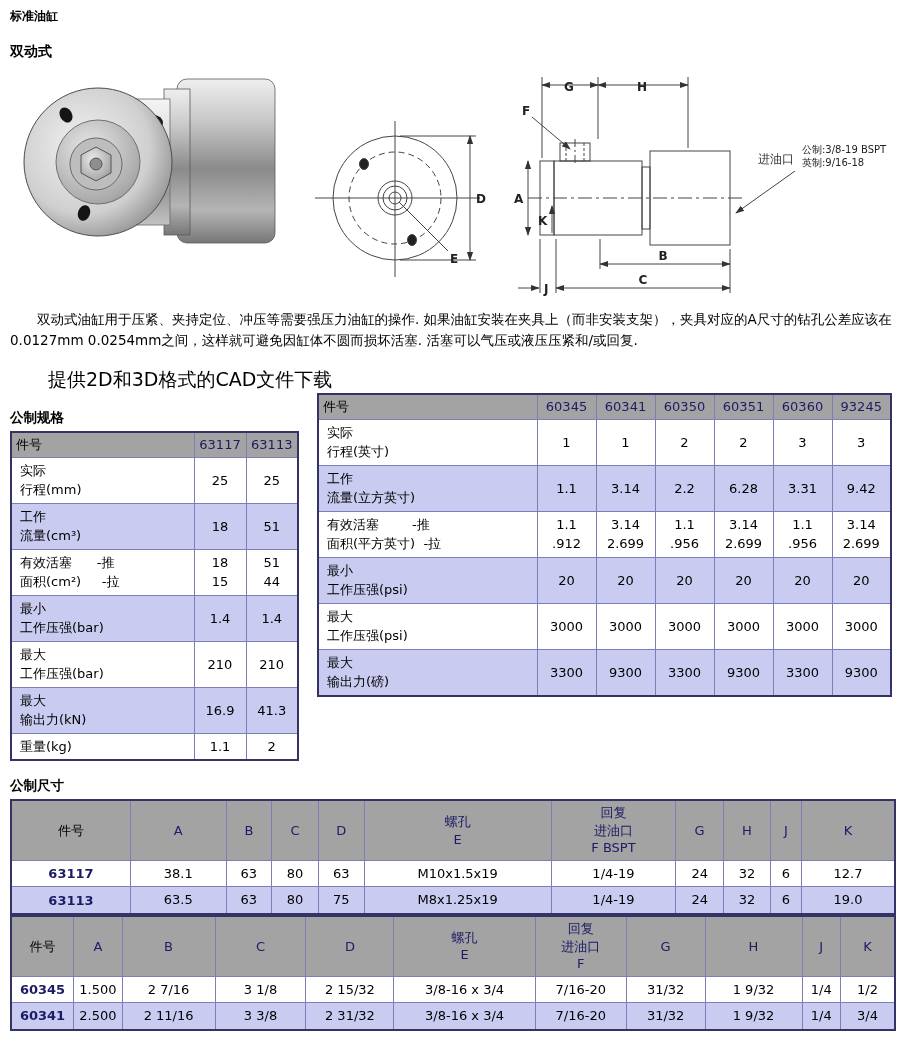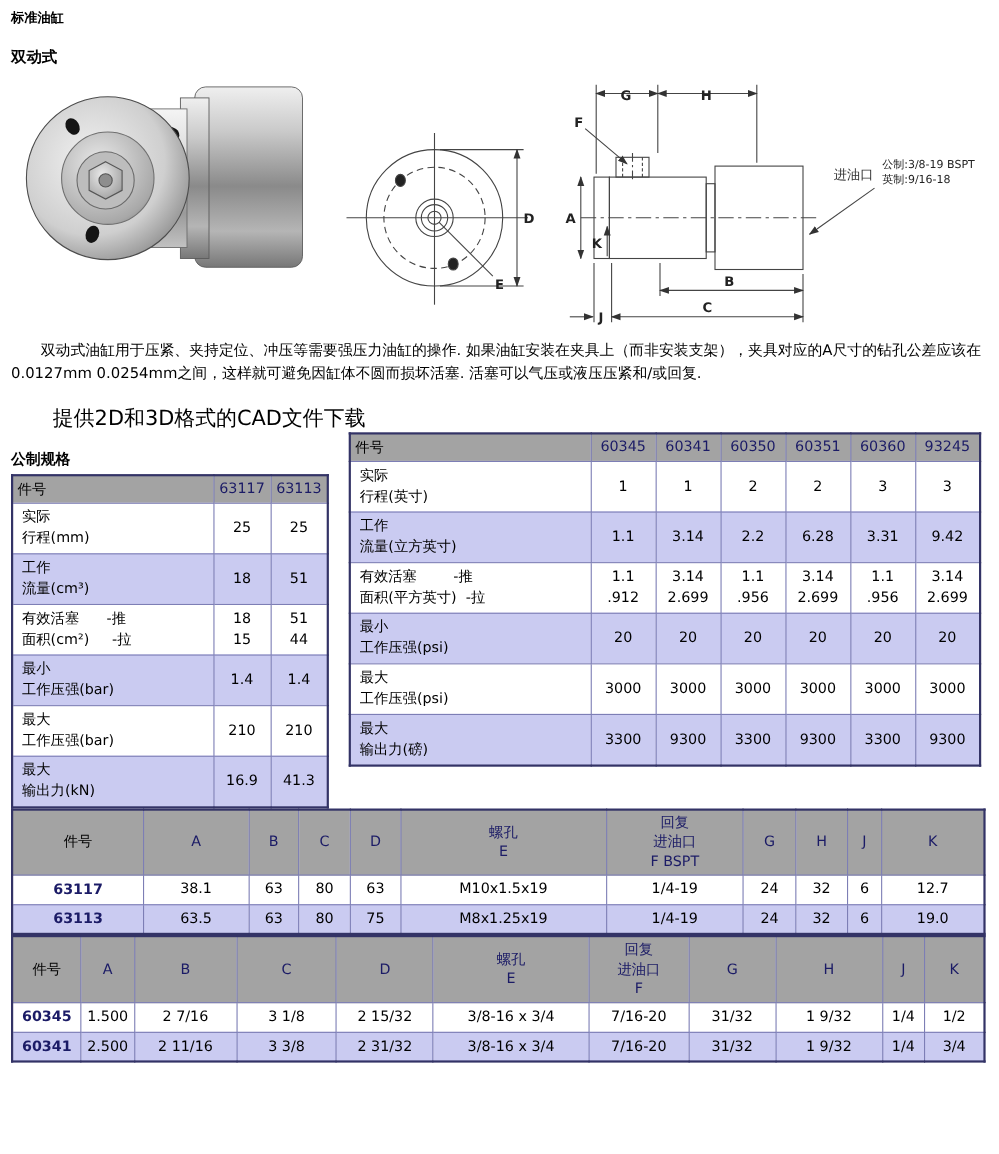--- a/index.html
+++ b/index.html
@@ -214,20 +214,25 @@
 工作压强(bar)</td>
               <td class="val">210</td>
               <td class="val">210</td>
             </tr>
             <tr class="stripe">
               <td class="firstcol">最大
 输出力(kN)</td>
               <td class="val">16.9</td>
               <td class="val">41.3</td>
             </tr>
+            <tr>
+              <td class="firstcol">重量(kg)</td>
+              <td class="val">1.1</td>
+              <td class="val">2</td>
+            </tr>
           </tbody>
         </table>
     </div>
     <div class="spec-block">
       <table id="imperial-spec" class="datatable spec-imp">
           <colgroup>
             <col style="width: 219px;">
             <col style="width: 59px;">
             <col style="width: 59px;">
             <col style="width: 59px;">
@@ -311,20 +316,21 @@
               <td class="val">3300</td>
               <td class="val">9300</td>
               <td class="val">3300</td>
               <td class="val">9300</td>
             </tr>
           </tbody>
         </table>
     </div>
   </div>
 
+  <h3 class="secthead">公制尺寸</h3>
   <table id="metric-dims" class="datatable dims">
       <colgroup>
         <col style="width: 115px;">
         <col style="width: 92px;">
         <col style="width: 44px;">
         <col style="width: 45px;">
         <col style="width: 44px;">
         <col style="width: 180px;">
         <col style="width: 120px;">
         <col style="width: 46px;">

